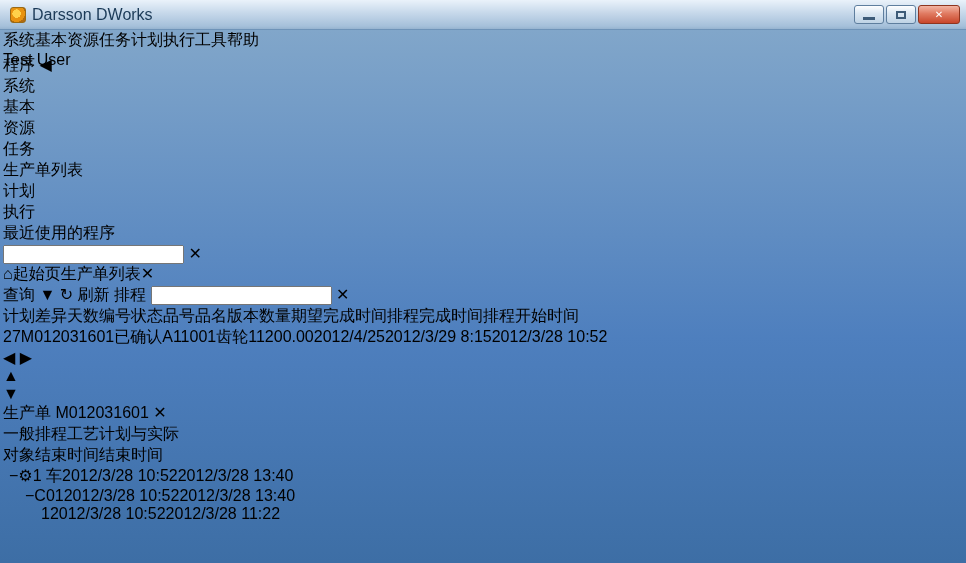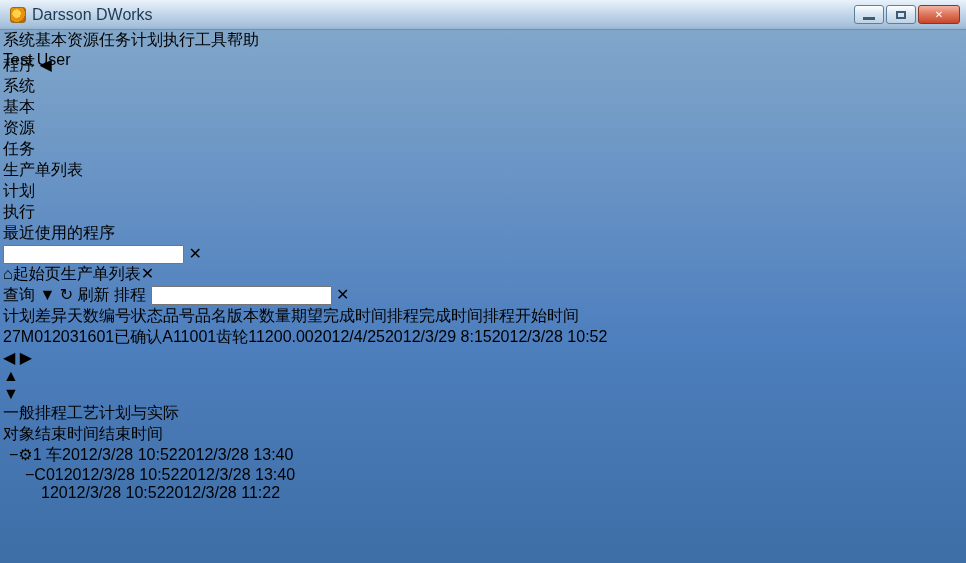--- a/index.html
+++ b/index.html
@@ -256,20 +256,26 @@
           </div>
         </div>
         <div class="sb-v" style="width:16px">
           <span class="sb-btn">▲</span>
           <span class="sb-fill"></span>
           <span class="sb-btn">▼</span>
         </div>
       </div>
 
       <div class="detail">
+        <div class="doc-tabrow">
+          <span class="doc-tab">
+            <span>生产单  M012031601</span>
+            <span class="tab-close">✕</span>
+          </span>
+        </div>
         <div class="subtabs" id="subtabs"><span class="subtab">一般</span><span class="subtab">排程</span><span class="subtab">工艺</span><span class="subtab active">计划与实际</span></div>
 
         <div class="split-content">
 
           <div class="lpane">
             <div class="ltable">
               <div class="lt-head" id="lt-head"><span class="lt-hcell" style="width: 26px; flex: 0 0 auto; padding: 0px;"></span><span class="lt-hcell" style="flex: 1 1 0%; text-align: center;">对象</span><span class="lt-hcell" style="width: 100px; flex: 0 0 auto;">结束时间</span><span class="lt-hcell" style="width: 100px; flex: 0 0 auto;">结束时间</span></div>
               <div id="lt-rows">
                   <div class="lt-row"><span class="lt-ind"></span><span class="lt-cell obj" style="flex: 1 1 0%; padding-left: 6px;"><span class="expander">−</span><span class="gear-glyph">⚙</span><span>1 车</span></span><span class="lt-cell" style="width: 100px; flex: 0 0 auto;">2012/3/28 10:52</span><span class="lt-cell" style="width: 100px; flex: 0 0 auto; border-right: none;">2012/3/28 13:40</span></div>
                   <div class="lt-row"><span class="lt-ind"></span><span class="lt-cell obj" style="flex: 1 1 0%; padding-left: 22px;"><span class="expander">−</span><span class="mini-folder"></span><span>C01</span></span><span class="lt-cell" style="width: 100px; flex: 0 0 auto;">2012/3/28 10:52</span><span class="lt-cell" style="width: 100px; flex: 0 0 auto; border-right: none;">2012/3/28 13:40</span></div>

